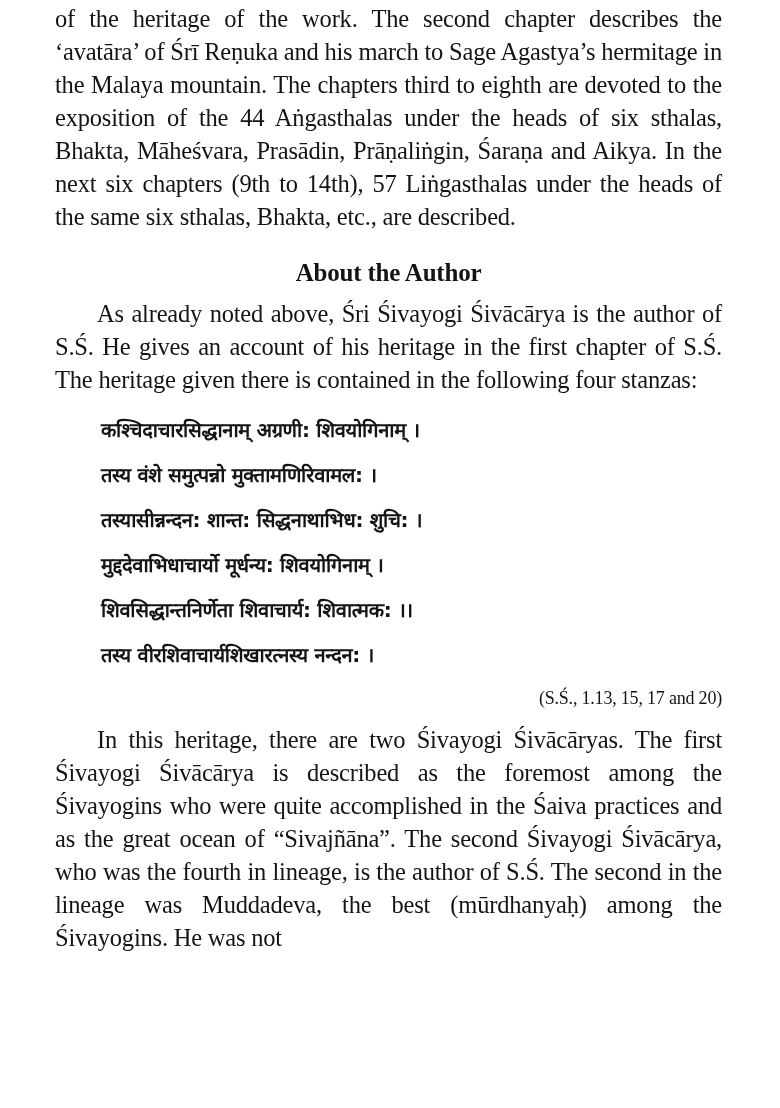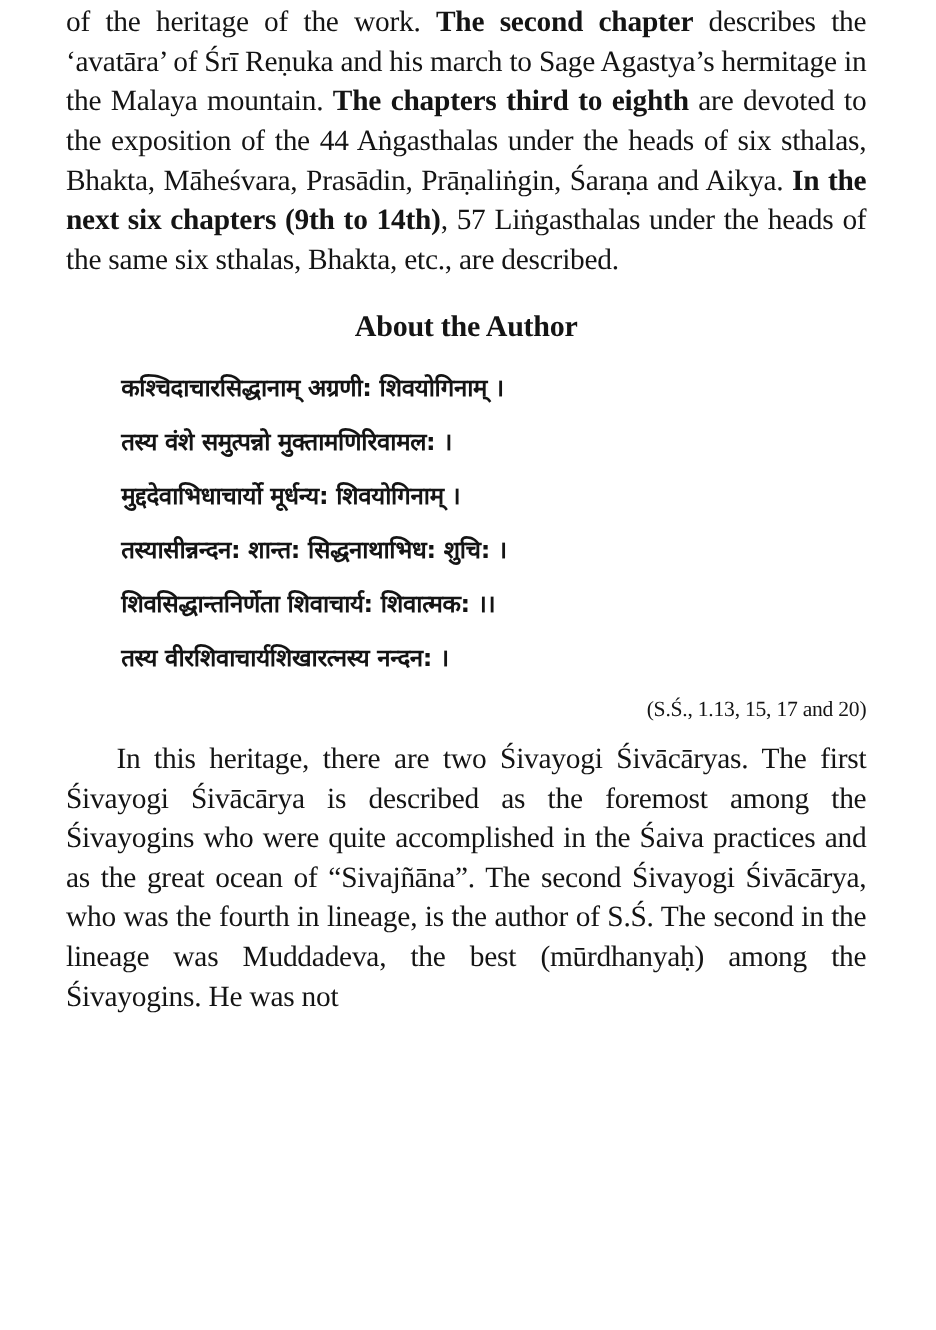--- a/index.html
+++ b/index.html
@@ -29,21 +29,21 @@
       margin: 0;
       letter-spacing: -0.2px;
     }
     .para.first {
       margin-top: 2px;
     }
     .indent {
       text-indent: 42px;
     }
     b {
-      font-weight: bold;
+      font-weight: normal;
       margin-top: 32px;
     }
     .heading {
       font-size: 25px;
       font-weight: bold;
       line-height: 33px;
       margin: 23px 0 8px 0;
       letter-spacing: -0.2px;
       text-align: center;
     }
@@ -68,26 +68,27 @@
   </style>
 </head>
 <body>
 
 <div class="page">
 
   <p class="para first"><span>of the heritage of the work. </span><b>The second chapter</b><span> describes the ‘avatāra’ of Śrī Reṇuka and his march to Sage Agastya’s hermitage in the Malaya mountain. </span><b>The chapters third to eighth</b><span> are devoted to the exposition of the 44 Aṅgasthalas under the heads of six sthalas, Bhakta, Māheśvara, Prasādin, Prāṇaliṅgin, Śaraṇa and Aikya. </span><b>In the next six chapters (9th to 14th)</b><span>, 57 Liṅgasthalas under the heads of the same six sthalas, Bhakta, etc., are described.</span></p>
 
   <h2 class="heading">About the Author</h2>
 
+  <p class="para indent">As already noted above, Śri Śivayogi Śivācārya is the author of S.Ś. He gives an account of his heritage in the first chapter of S.Ś. The heritage given there is contained in the following four stanzas:</p>
 
   <div class="verse-block">
     <div class="verse-line">कश्चिदाचारसिद्धानाम् अग्रणी: शिवयोगिनाम् ।</div>
     <div class="verse-line">तस्य वंशे समुत्पन्नो मुक्तामणिरिवामल: ।</div>
+    <div class="verse-line">तस्यासीन्नन्दन: शान्त: सिद्धनाथाभिध: शुचि: ।</div>
     <div class="verse-line">मुद्ददेवाभिधाचार्यो मूर्धन्य: शिवयोगिनाम् ।</div>
-    <div class="verse-line">तस्यासीन्नन्दन: शान्त: सिद्धनाथाभिध: शुचि: ।</div>
     <div class="verse-line">शिवसिद्धान्तनिर्णेता शिवाचार्य: शिवात्मक: ।।</div>
     <div class="verse-line">तस्य वीरशिवाचार्यशिखारत्नस्य नन्दन: ।</div>
   </div>
 
   <div class="citation">(S.Ś., 1.13, 15, 17 and 20)</div>
 
   <p class="para indent">In this heritage, there are two Śivayogi Śivācāryas. The first Śivayogi Śivācārya is described as the foremost among the Śivayogins who were quite accomplished in the Śaiva practices and as the great ocean of “Sivajñāna”. The second Śivayogi Śivācārya, who was the fourth in lineage, is the author of S.Ś. The second in the lineage was Muddadeva, the best (mūrdhanyaḥ) among the Śivayogins. He was not</p>
 
 </div>
 

